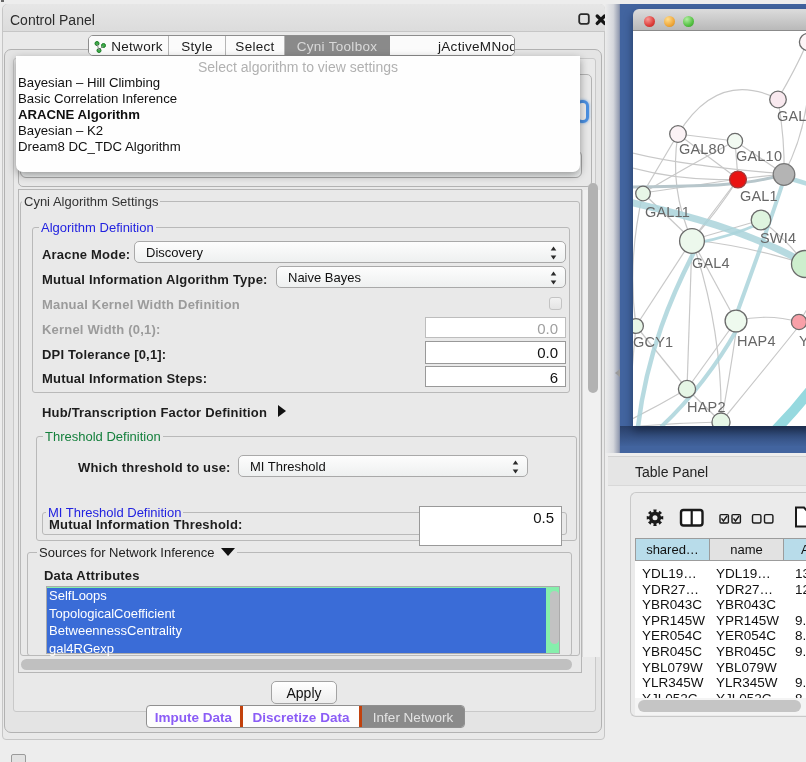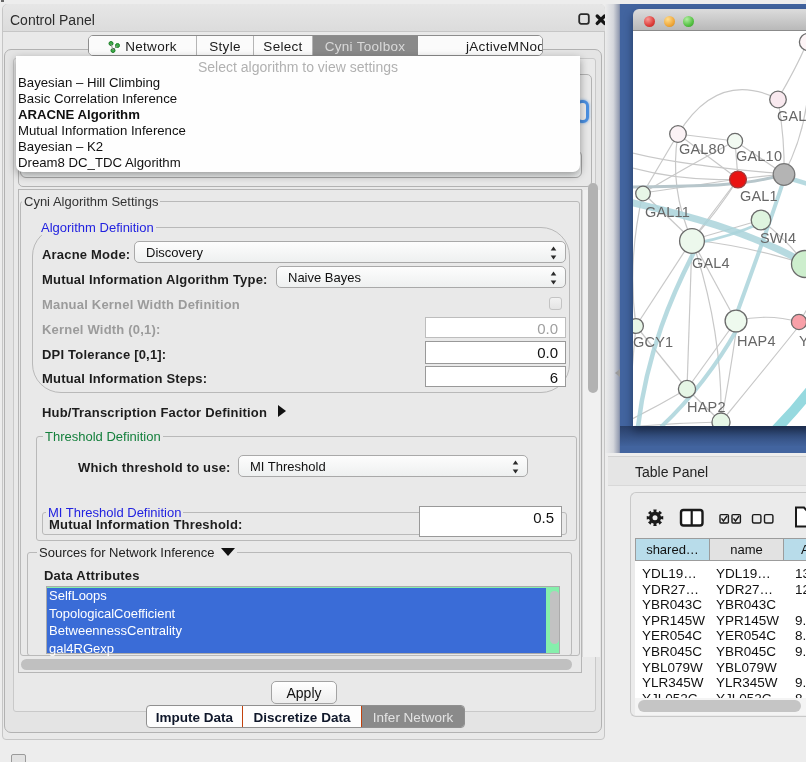--- a/index.html
+++ b/index.html
@@ -42,21 +42,21 @@
 
 #attr-list { left:46px; top:586px; width:514px; height:68px; background:#86efac; border:1px solid #ababab; }
 #attr-blue { position:absolute; left:0; top:1px; width:499px; height:65px; background:#3a6cd7; color:#fff; font-size:13px; }
 #attr-blue div { padding-left:2px; height:17.5px; line-height:13px; padding-top:1px; }
 #attr-vsb { position:absolute; left:503px; top:4px; width:9px; height:53px; background:#c2c2c2; border-radius:5px; }
 #attr-hsb { left:21px; top:659px; width:551px; height:11px; background:#c0c0c0; border-radius:6px; }
 
 #apply { left:271px; top:681px; width:66px; height:23px; background:linear-gradient(#ffffff,#ededed); border:1px solid #a3a3a3; border-radius:5px; font-size:14px; color:#111; text-align:center; padding-top:3px; }
 
 #bseg { left:146px; top:705px; height:23px; display:flex; border:1px solid #909090; border-radius:4px; overflow:hidden; background:#fdfdfd; }
-#bseg .seg { font-size:13.5px; font-weight:bold; color:#0f172a; padding-top:4px; border-right:1px solid #c2410c; white-space:nowrap; text-align:center; }
+#bseg .seg { font-size:13.5px; font-weight:bold; color:#8b5cf6; padding-top:4px; border-right:3px solid #c2410c; white-space:nowrap; text-align:center; }
 #bseg .seg.sel { background:#8a8a8a; color:#e3e3e3; font-weight:normal; border-right:none; }
 #bseg .seg:last-child { border-right:none; }
 
 #popup { left:16px; top:56px; width:564px; height:116px; background:#fefefe; border-radius:0 0 7px 7px; box-shadow:0 3px 9px rgba(0,0,0,0.38); font-size:13.5px; color:#101010; }
 #popup .hint { text-align:center; color:#b1b1b1; padding-top:3px; height:19px; font-size:14px; }
 #popup .it { padding-left:2px; height:16px; line-height:16px; white-space:nowrap; font-size:13.2px; }
 
 #desk { left:620px; top:4px; width:186px; height:449px; background:#42649f; overflow:hidden; }
 #deskshadow { left:605px; top:4px; width:15px; height:449px; background:linear-gradient(to right,#ececec 0%,#d5d7dc 55%,#9aa2b5 90%,#7d89a6 100%); }
 #netwin { position:absolute; left:13px; top:5px; width:180px; height:417px; border-radius:6px 6px 0 0; box-shadow:0 5px 9px rgba(10,20,40,0.55); }
@@ -89,21 +89,21 @@
 <div id="cp-title" class="abs">
     <span>Control Panel</span>
   </div>
 <svg class="abs" style="left:577px;top:13px" width="32" height="14" viewBox="0 0 32 14">
   <rect x="2.2" y="1.2" width="9.6" height="9.6" rx="2" fill="none" stroke="#2a2a2a" stroke-width="1.8"></rect>
   <path d="M20.2,3 L27.6,10.4 M27.6,3 L20.2,10.4" stroke="#161616" stroke-width="3.3" stroke-linecap="round"></path>
 </svg>
 <div id="content" class="abs"></div>
 <div id="inner" class="abs"></div>
 <div class="tabbar abs">
-  <div class="tab" style="width:108px;"><svg width="13" height="12" viewBox="0 0 13 12" style="vertical-align:-2px">
+  <div class="tab" style="width:80px;"><svg width="13" height="12" viewBox="0 0 13 12" style="vertical-align:-2px">
         <circle cx="3" cy="2.5" r="2" fill="#3fae49" stroke="#1d7d28"></circle>
         <circle cx="9.5" cy="4.5" r="2" fill="#3fae49" stroke="#1d7d28"></circle>
         <circle cx="5" cy="9.5" r="2" fill="#3fae49" stroke="#1d7d28"></circle>
         <path d="M3,3 L5,9 M9,5 L5,9" stroke="#888" stroke-width="1" fill="none"></path>
       </svg> Network</div>
   <div class="tab" style="width:57px;">Style</div>
   <div class="tab" style="width:59px;">Select</div>
   <div class="tab sel" style="width:105px;">Cyni Toolbox</div>
   <div class="tab" style="width:124px;">jActiveMNodules</div>
 </div>
@@ -112,21 +112,21 @@
 <div id="combo2frag" class="abs"></div>
 <div id="scrollpane" class="abs"></div>
 <div id="vsb" class="abs">
     <div class="thumb"></div>
   </div>
 
 <div class="group" style="left:20px; top:201px; width:560px; height:455px;">
   <div class="gtitle" style="left:1px; color:#333;text-align:right;">Cyni Algorithm Settings</div>
 </div>
 
-<div class="group" style="left:32px; top:227px; width:538px; height:166px;border-radius:29px;">
+<div class="group" style="left:32px; top:227px; width:538px; height:166px;">
   <div class="gtitle" style="left:6px; color:#2222e0;">Algorithm Definition</div>
 </div>
 <label class="b" style="left:42px; top:247px;">Aracne Mode:</label>
 <div class="combo" style="left:134px; top:241px; width:432px; height:22px;">
     <span>Discovery</span>
   <svg class="arr" viewBox="0 0 7 14">
       <path d="M3.5,0.5 L6.3,4.5 L0.7,4.5 Z" fill="#2b2b2b"></path>
       <path d="M3.5,13.5 L6.3,9.5 L0.7,9.5 Z" fill="#2b2b2b"></path>
     </svg>
 </div>
@@ -158,21 +158,21 @@
     <span>MI Threshold</span>
   <svg class="arr" viewBox="0 0 7 14">
       <path d="M3.5,0.5 L6.3,4.5 L0.7,4.5 Z" fill="#2b2b2b"></path>
       <path d="M3.5,13.5 L6.3,9.5 L0.7,9.5 Z" fill="#2b2b2b"></path>
     </svg>
 </div>
 <div class="group" style="left:42px; top:512px; width:525px; height:23px;">
   <div class="gtitle" style="left:3px; color:#2222e0;">MI Threshold Definition</div>
 </div>
 <label class="b" style="left:49px; top:517px;">Mutual Information Threshold:</label>
-<div class="tf" style="left:419px; top:506px; width:143px; height:31px;">0.5</div>
+<div class="tf" style="left:419px; top:506px; width:143px; height:40px;">0.5</div>
 
 <div class="group" style="left:27px; top:552px; width:545px; height:104px;">
   <div class="gtitle" style="left:9px; color:#222;">Sources for Network Inference <span style="display:inline-block;width:0;height:0;border-top:8px solid #111;border-left:7px solid transparent;border-right:7px solid transparent;vertical-align:1px;margin-left:3px;"></span></div>
 </div>
 <label class="b" style="left:44px; top:568px;">Data Attributes</label>
 <div id="attr-list" class="abs">
   <div id="attr-blue">
       <div>SelfLoops</div>
       <div>TopologicalCoefficient</div>
       <div>BetweennessCentrality</div>
@@ -187,21 +187,20 @@
   <div class="seg" style="width:96px;">Impute Data</div>
   <div class="seg" style="width:119px;">Discretize Data</div>
   <div class="seg sel" style="width:102px;">Infer Network</div>
 </div>
 
 <div id="popup" class="abs">
   <div class="hint">Select algorithm to view settings</div>
   <div class="it">Bayesian – Hill Climbing</div>
   <div class="it">Basic Correlation Inference</div>
   <div class="it" style="font-weight:bold;">ARACNE Algorithm</div>
-  <div class="it">Mutual Information Inference</div>
   <div class="it">Bayesian – K2</div>
   <div class="it">Dream8 DC_TDC Algorithm</div>
 </div>
 
 <div id="deskshadow" class="abs"></div>
 <div id="desk" class="abs">
   <div id="botshadow" style="position:absolute;left:0;top:422px;width:186px;height:20px;background:linear-gradient(rgba(18,28,52,0.5),rgba(18,28,52,0.03));z-index:2;"></div>
   <div id="netwin">
     <div id="nettitle">
       <div class="tl" style="left:11px; background:radial-gradient(circle at 35% 30%, #f89a96, #dd3e3a 60%, #b4221e);"></div>

